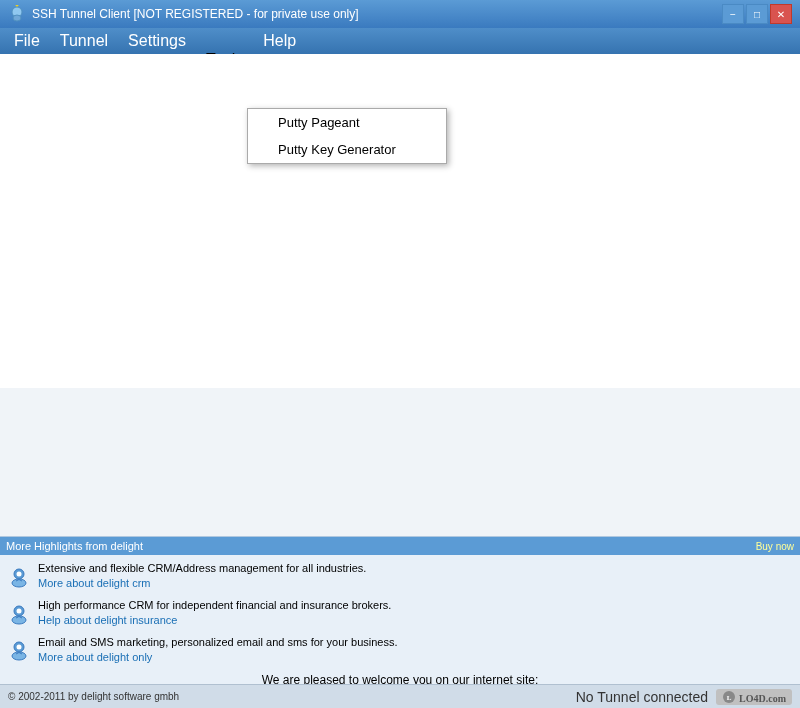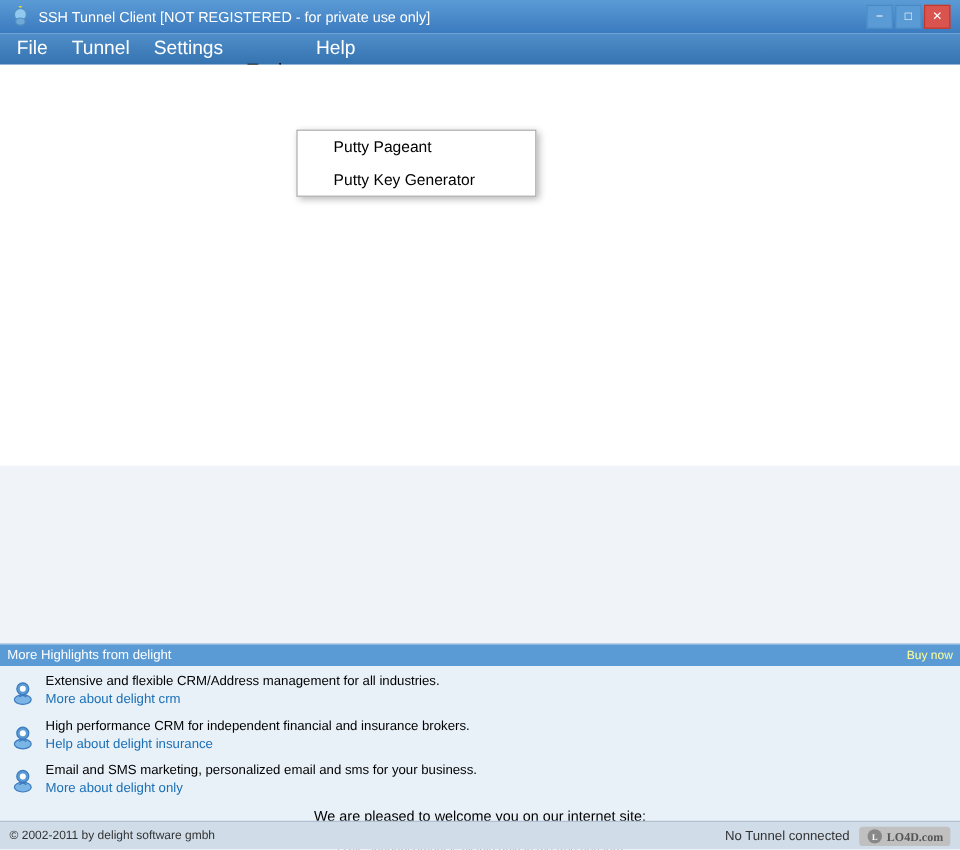--- a/index.html
+++ b/index.html
@@ -172,21 +172,21 @@
     #status-left {
       font-size: 10px;
       color: #333;
     }
     #status-right {
       display: flex;
       align-items: center;
       gap: 8px;
     }
     #tunnel-status {
-      font-size: 11px;
+      font-size: 14px;
       color: #333;
     }
     #lo4d-badge {
       background: #c0c0c0;
       border-radius: 3px;
       padding: 1px 6px;
       font-size: 10px;
       font-weight: bold;
       color: #555;
       display: flex;

